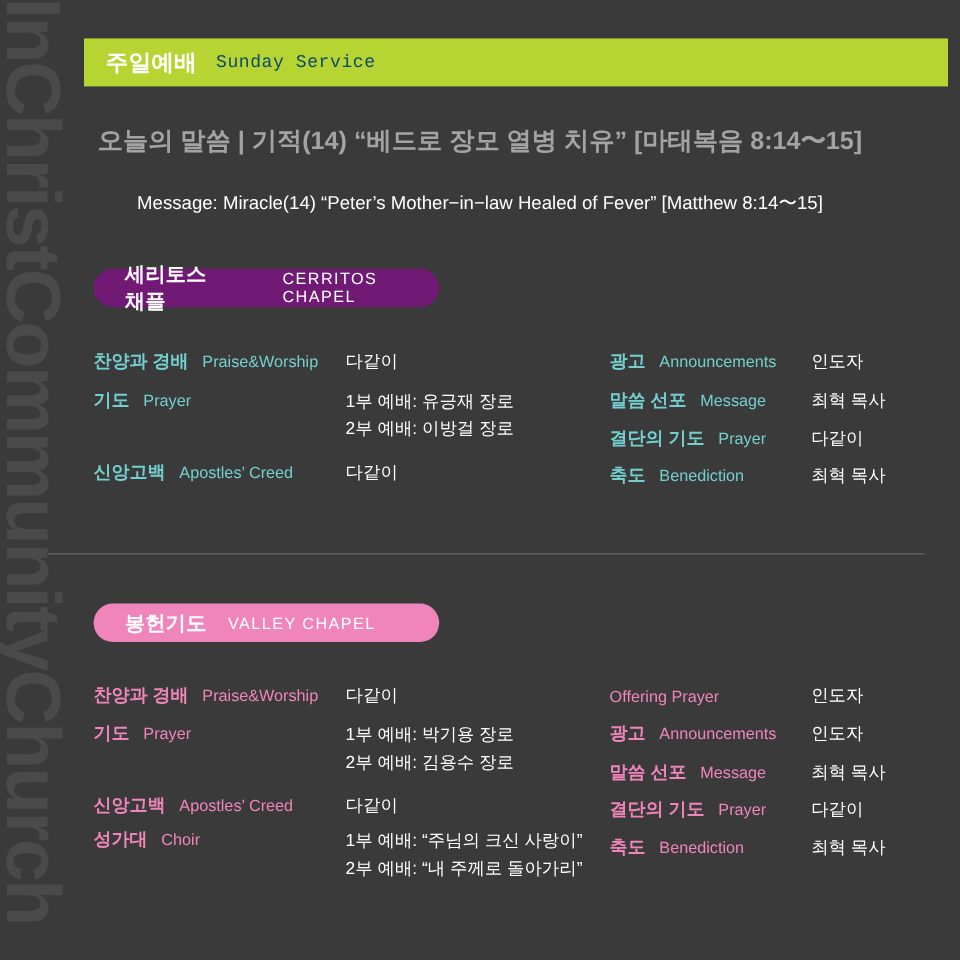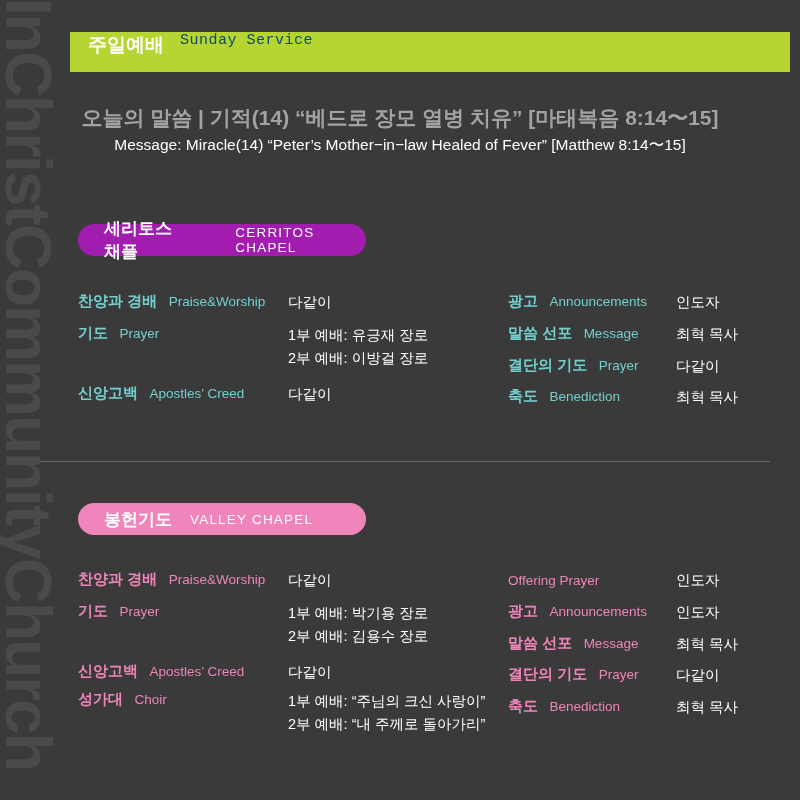--- a/index.html
+++ b/index.html
@@ -50,20 +50,21 @@
 
   
   .banner {
     position: absolute;
     left: 70px;
     top: 32px;
     width: 720px;
     height: 40px;
     background: #b6d432;
     display: flex;
+    align-items: center;
     padding-left: 18px;
     box-sizing: border-box;
   }
   .banner-ko {
     color: #ffffff;
     font-size: 19px;
     font-weight: bold;
     letter-spacing: 0px;
   }
   .banner-en {
@@ -85,39 +86,39 @@
   .msg-ko {
     color: #a3a3a3;
     font-size: 21px;
     font-weight: bold;
     letter-spacing: 0px;
     line-height: 1.3;
   }
   .msg-en {
     color: #ffffff;
     font-size: 15.5px;
-    margin-top: 4px;
+    margin-top: 28px;
     letter-spacing: 0px;
   }
 
   
   .pill {
     position: absolute;
     height: 32px;
     border-radius: 16px;
     display: flex;
     align-items: center;
     padding: 0 22px 0 26px;
     box-sizing: border-box;
   }
   .pill-cerritos {
     left: 78px;
     top: 224px;
     width: 288px;
-    background: #a21caf;
+    background: #701a75;
     gap: 41px;
   }
   .pill-valley {
     left: 78px;
     top: 503px;
     width: 288px;
     background: #ef85bb;
   }
   .pill-ko {
     color: #ffffff;

